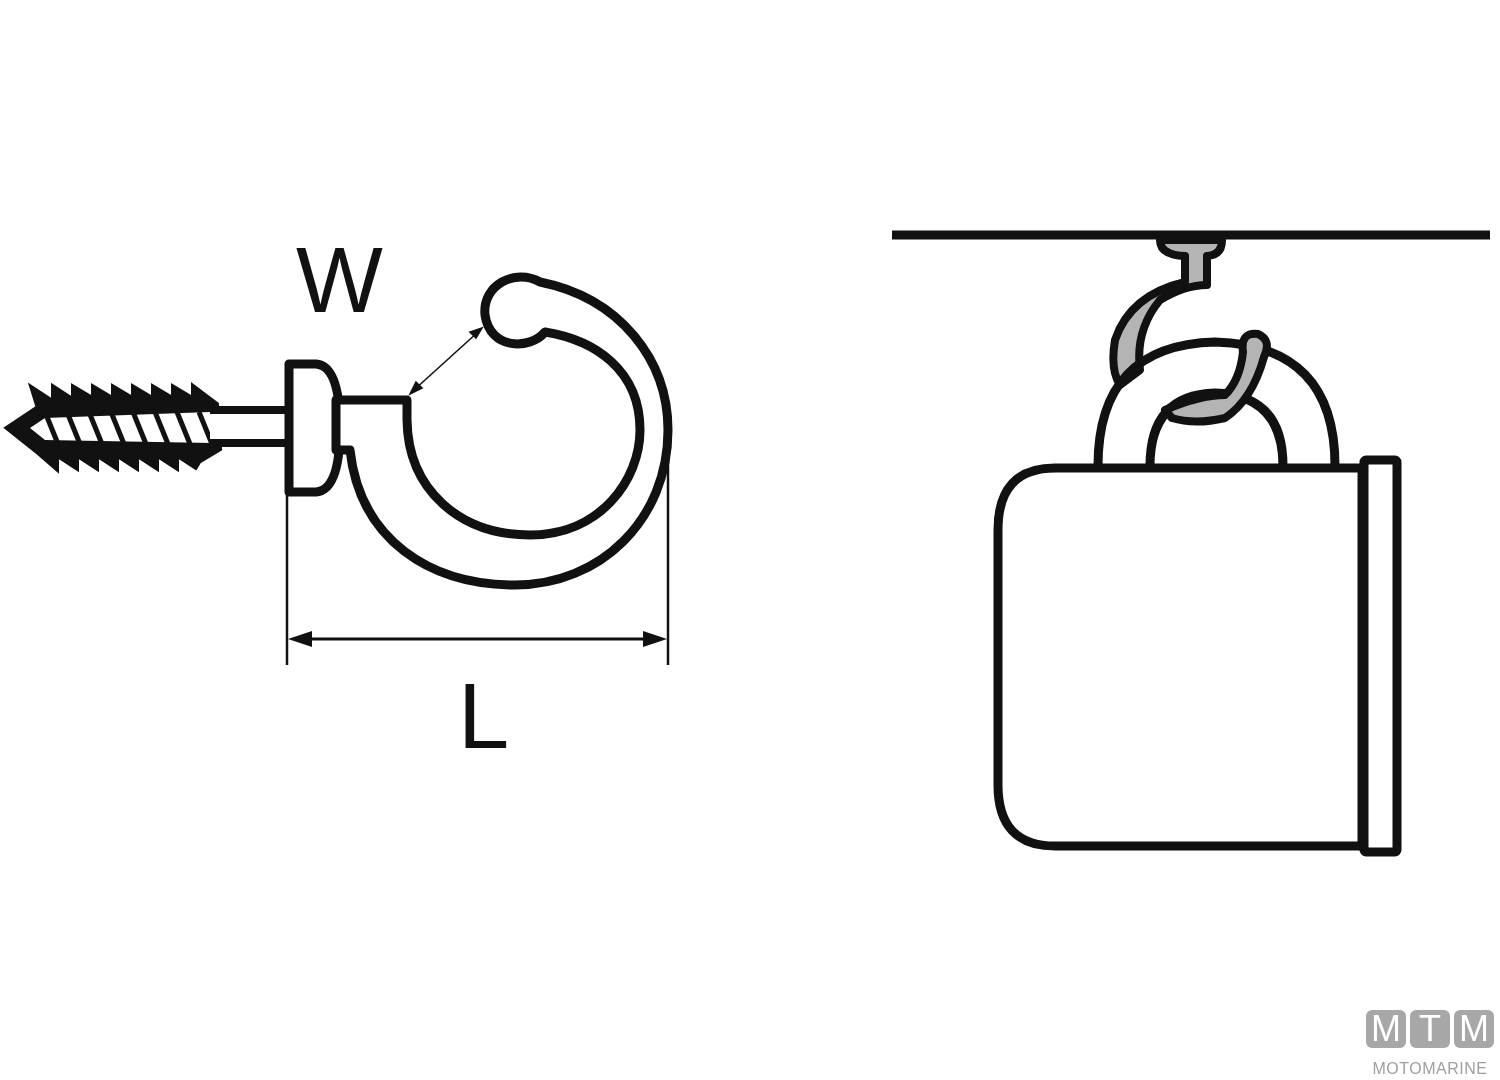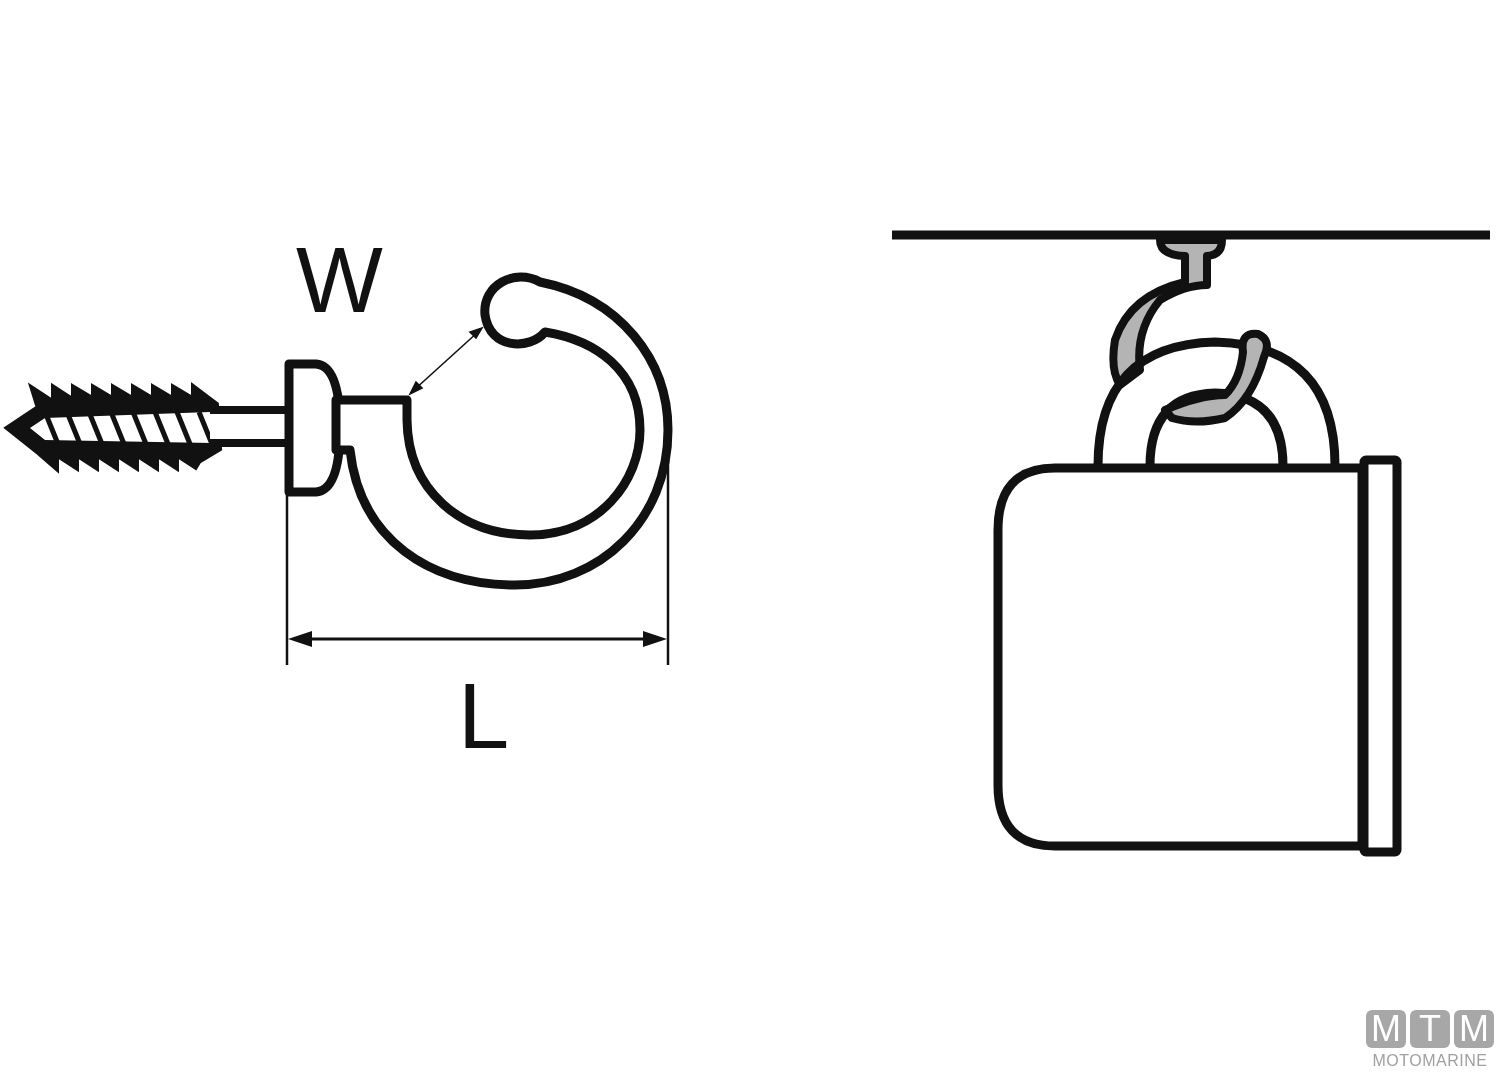--- a/index.html
+++ b/index.html
@@ -2,21 +2,21 @@
 <html><head>
   <meta charset="utf-8">
   <style>
     html, body { margin: 0; padding: 0; background: #ffffff; }
     body { width: 1500px; height: 1080px; position: relative; overflow: hidden; font-family: "Liberation Sans", sans-serif; }
     svg.canvas { position: absolute; left: 0; top: 0; }
     .dim-label { font-family: "Liberation Sans", sans-serif; font-size: 92px; fill: #111111; }
     .logo { position: absolute; right: 6px; bottom: 6px; width: 128px; height: 64px; }
     .logo-boxes { display: flex; gap: 4px; }
     .logo-box { width: 40px; height: 38px; background: #a7a7a7; border-radius: 6px; color: #ffffff; font-family: "Liberation Sans", sans-serif; font-size: 36px; line-height: 38px; text-align: center; }
-    .logo-sub { font-family: "Liberation Sans", sans-serif; font-size: 16px; color: #a0a0a0; letter-spacing: 0.5px; text-align: center; margin-top: 4px; }
+    .logo-sub { font-family: "Liberation Sans", sans-serif; font-size: 16px; color: #a0a0a0; letter-spacing: 0.5px; text-align: center; margin-top: 12px; }
   </style>
 </head>
 <body>
 
 <svg class="canvas" width="1500" height="1080" viewBox="0 0 1500 1080">
 
   <g>
 
     <g stroke="#111" stroke-width="8" fill="#111" stroke-linejoin="miter">
       <polygon points="10,428 40,408 35,392 55,405 55,390 75,403 75,390 95,402 95,390 115,402 115,390 135,402 135,390 155,402 155,390 175,402 175,390 195,402 195,390 215,405 218,448 198,460 195,465 175,452 175,465 155,452 155,465 135,452 135,465 115,452 115,465 95,452 95,465 75,452 75,465 55,452 55,465 40,452"></polygon>

